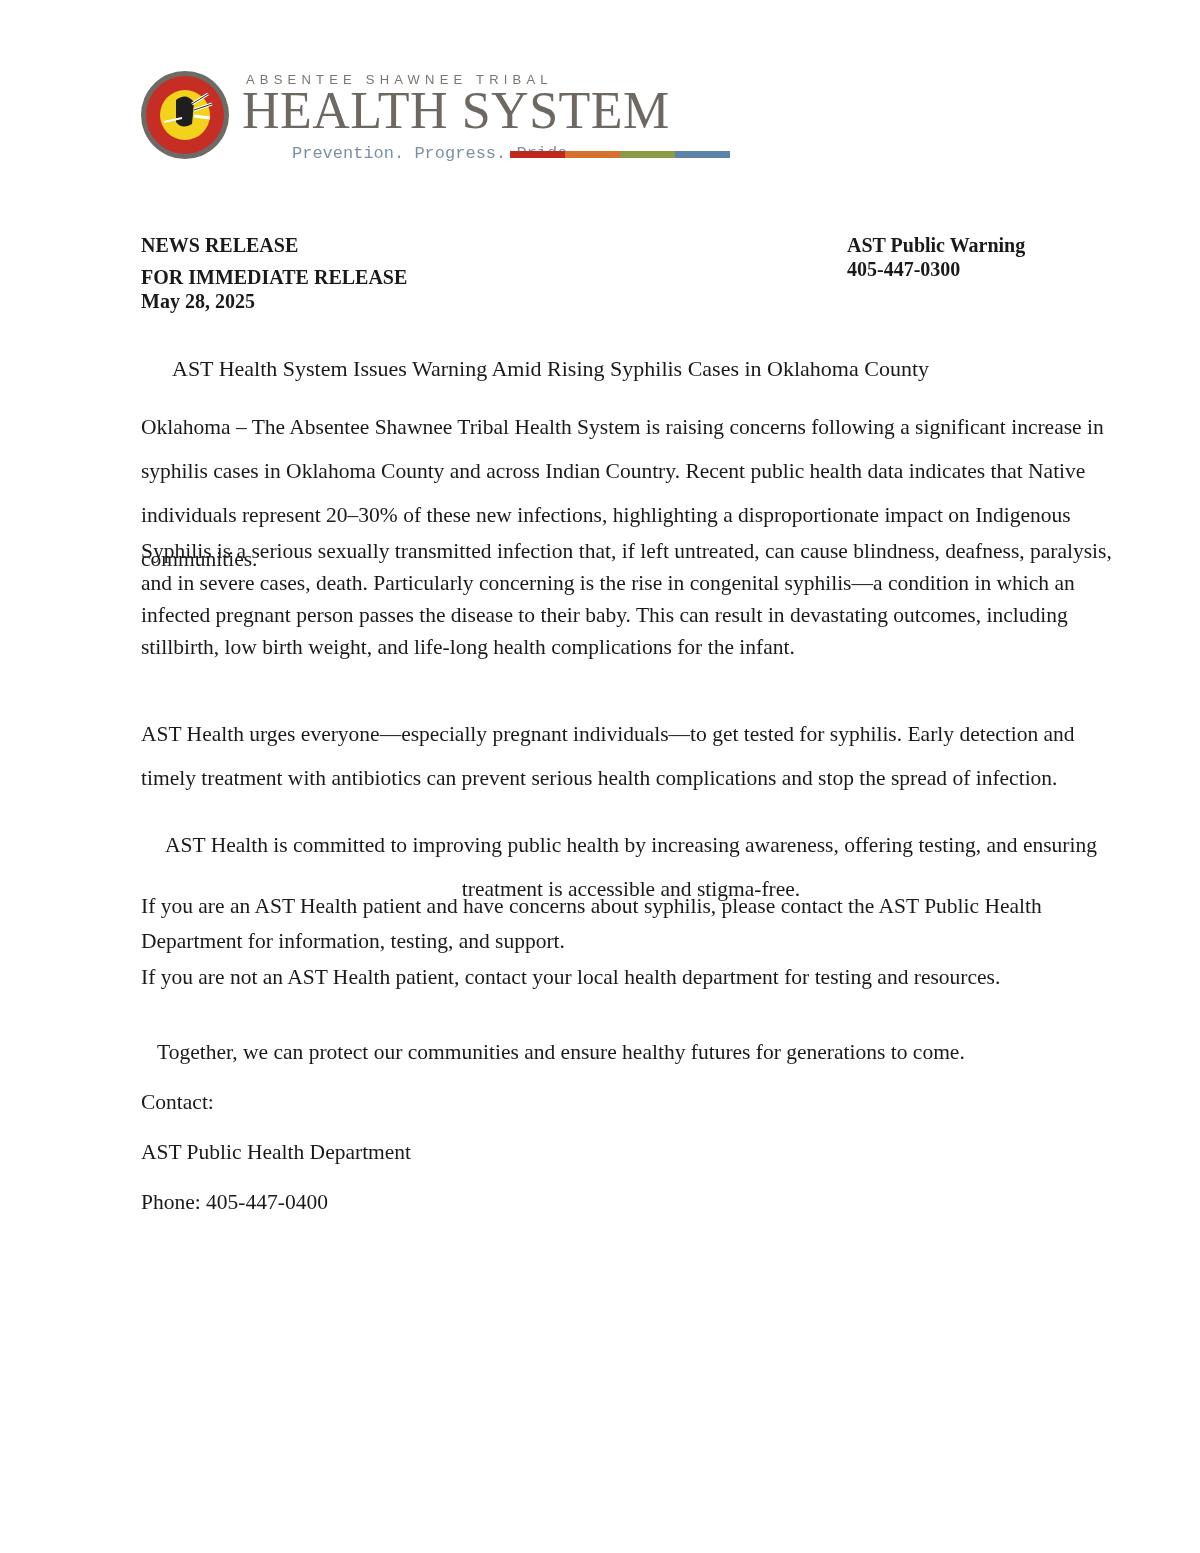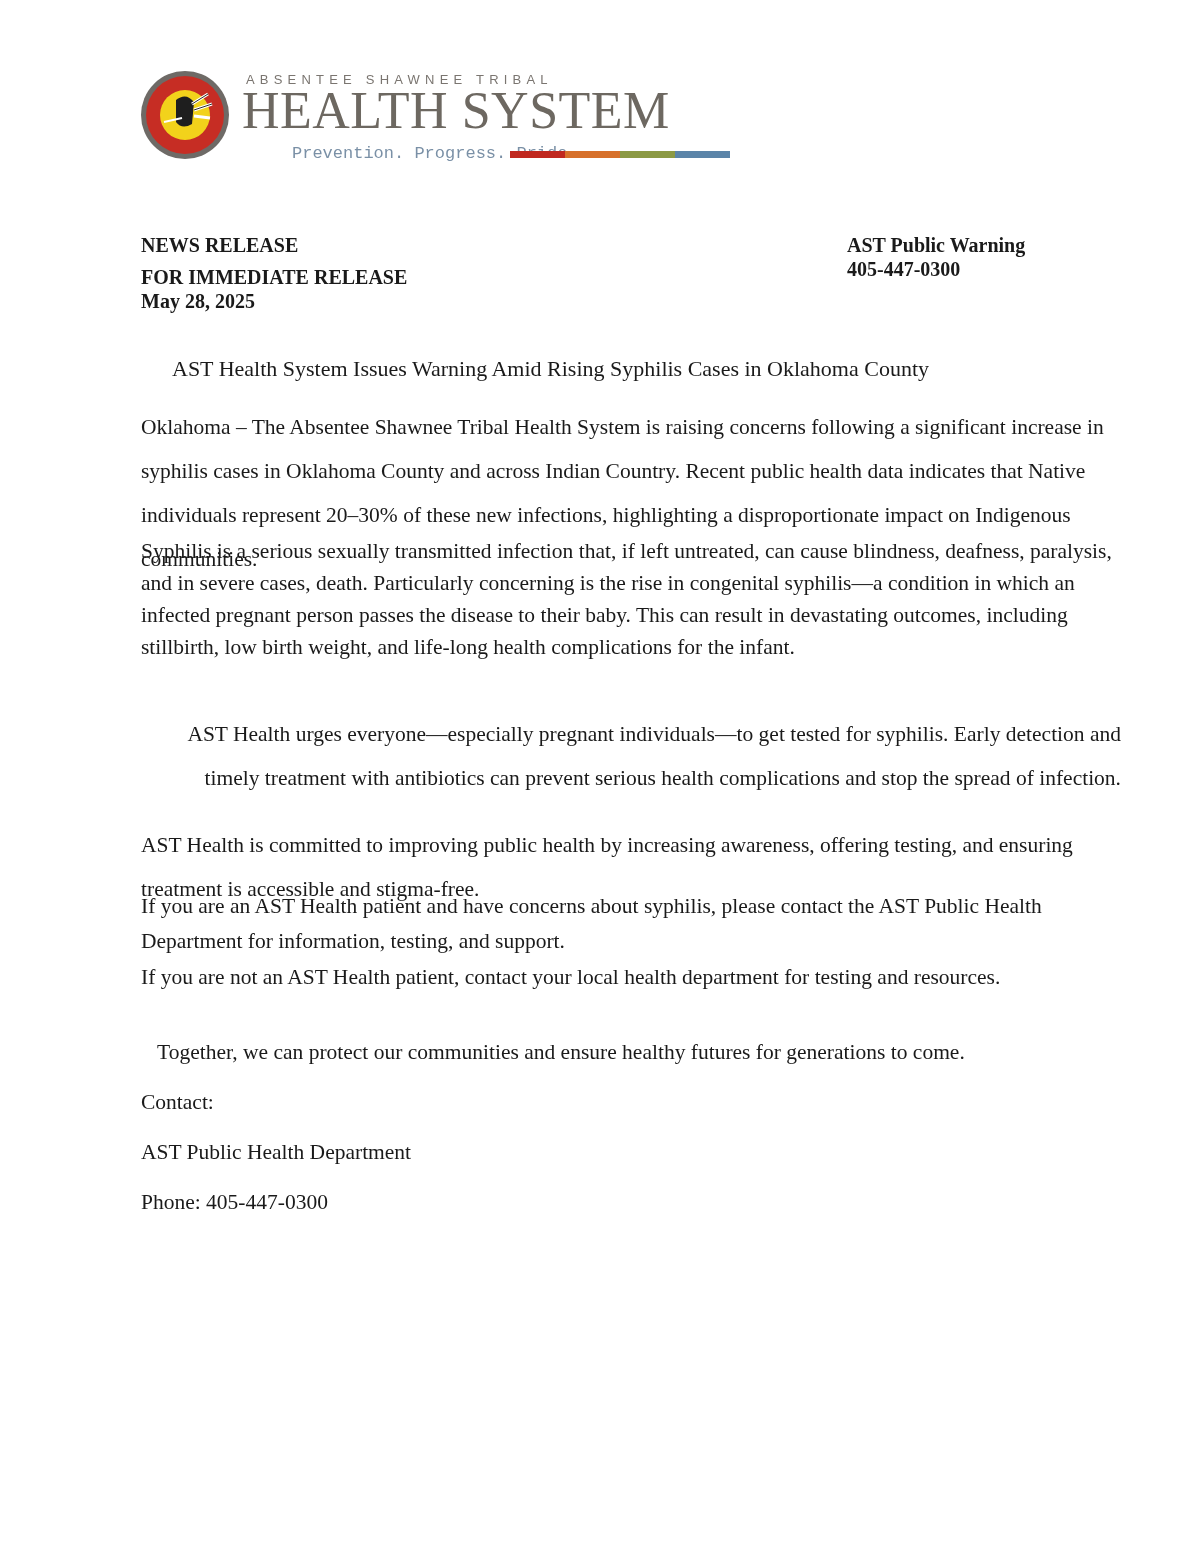--- a/index.html
+++ b/index.html
@@ -66,21 +66,21 @@
 <div class="hdr" style="left:141px; top:234px;">NEWS RELEASE</div>
 <div class="hdr" style="left:141px; top:266px;">FOR IMMEDIATE RELEASE</div>
 <div class="hdr" style="left:141px; top:290px;">May 28, 2025</div>
 <div class="hdr" style="left:847px; top:234px;">AST Public Warning</div>
 <div class="hdr" style="left:847px; top:258px;">405-447-0300</div>
 
 <div class="headline">AST Health System Issues Warning Amid Rising Syphilis Cases in Oklahoma County</div>
 
 <p class="para" style="top:405px;">Oklahoma – The Absentee Shawnee Tribal Health System is raising concerns following a significant increase in syphilis cases in Oklahoma County and across Indian Country. Recent public health data indicates that Native individuals represent 20–30% of these new infections, highlighting a disproportionate impact on Indigenous communities.</p>
 <p class="para" style="top:535px; line-height:32px;">Syphilis is a serious sexually transmitted infection that, if left untreated, can cause blindness, deafness, paralysis, and in severe cases, death. Particularly concerning is the rise in congenital syphilis—a condition in which an infected pregnant person passes the disease to their baby. This can result in devastating outcomes, including stillbirth, low birth weight, and life-long health complications for the infant.</p>
-<p class="para" style="top:712px;text-align:right;">AST Health urges everyone—especially pregnant individuals—to get tested for syphilis. Early detection and timely treatment with antibiotics can prevent serious health complications and stop the spread of infection.</p>
-<p class="para" style="top:823px;">AST Health is committed to improving public health by increasing awareness, offering testing, and ensuring treatment is accessible and stigma-free.</p>
+<p class="para" style="top:712px;">AST Health urges everyone—especially pregnant individuals—to get tested for syphilis. Early detection and timely treatment with antibiotics can prevent serious health complications and stop the spread of infection.</p>
+<p class="para" style="top:823px;text-align:center;">AST Health is committed to improving public health by increasing awareness, offering testing, and ensuring treatment is accessible and stigma-free.</p>
 <p class="para" style="top:889px; line-height:35px;">If you are an AST Health patient and have concerns about syphilis, please contact the AST Public Health Department for information, testing, and support.</p>
 <p class="para" style="top:960px; line-height:35px;">If you are not an AST Health patient, contact your local health department for testing and resources.</p>
 <p class="para" style="top:1030px;margin-left:16px;">Together, we can protect our communities and ensure healthy futures for generations to come.</p>
 
 <p class="para" style="top:1080px;">Contact:</p>
 <p class="para" style="top:1130px;">AST Public Health Department</p>
-<p class="para" style="top:1180px;">Phone: 405-447-0300</p>
+<p class="para" style="top:1180px;">Phone: 405-447-0400</p>
 
 </body></html>

